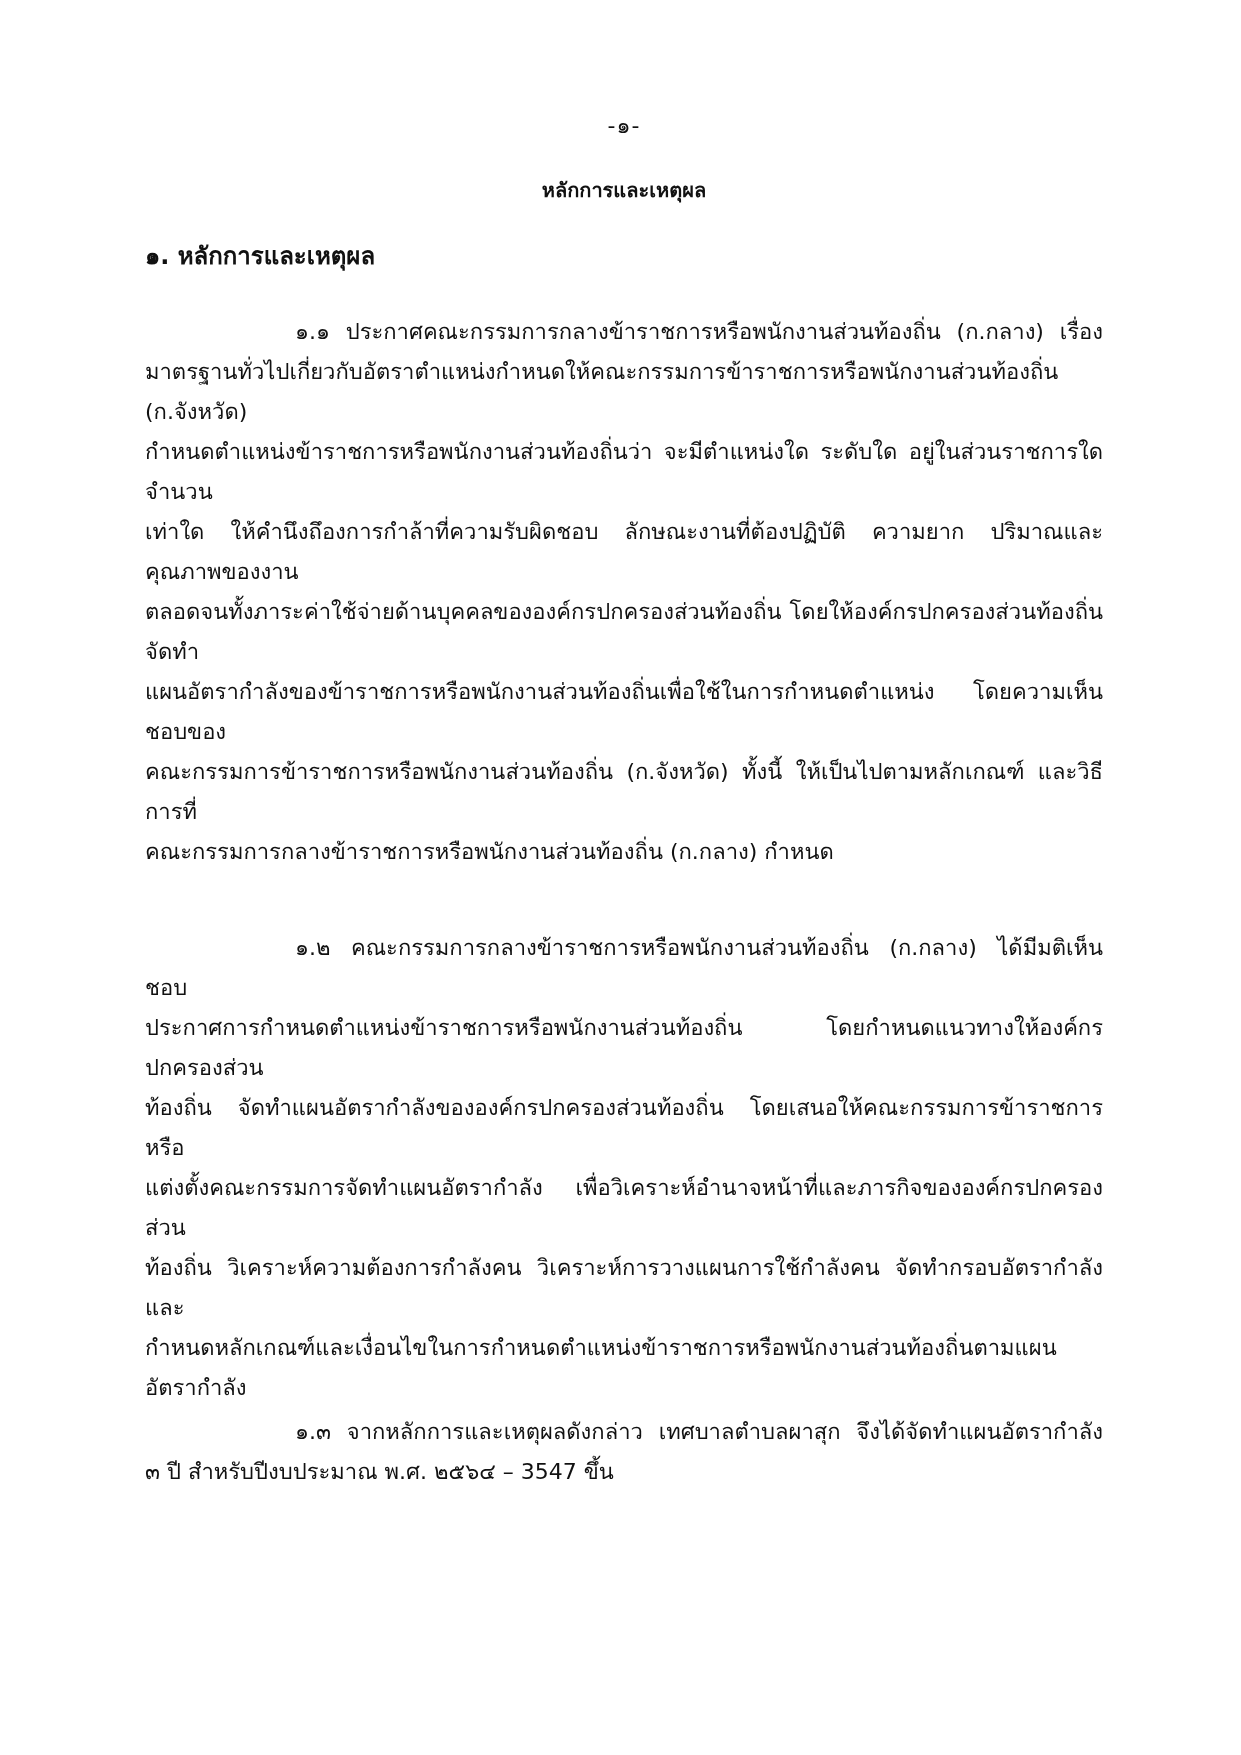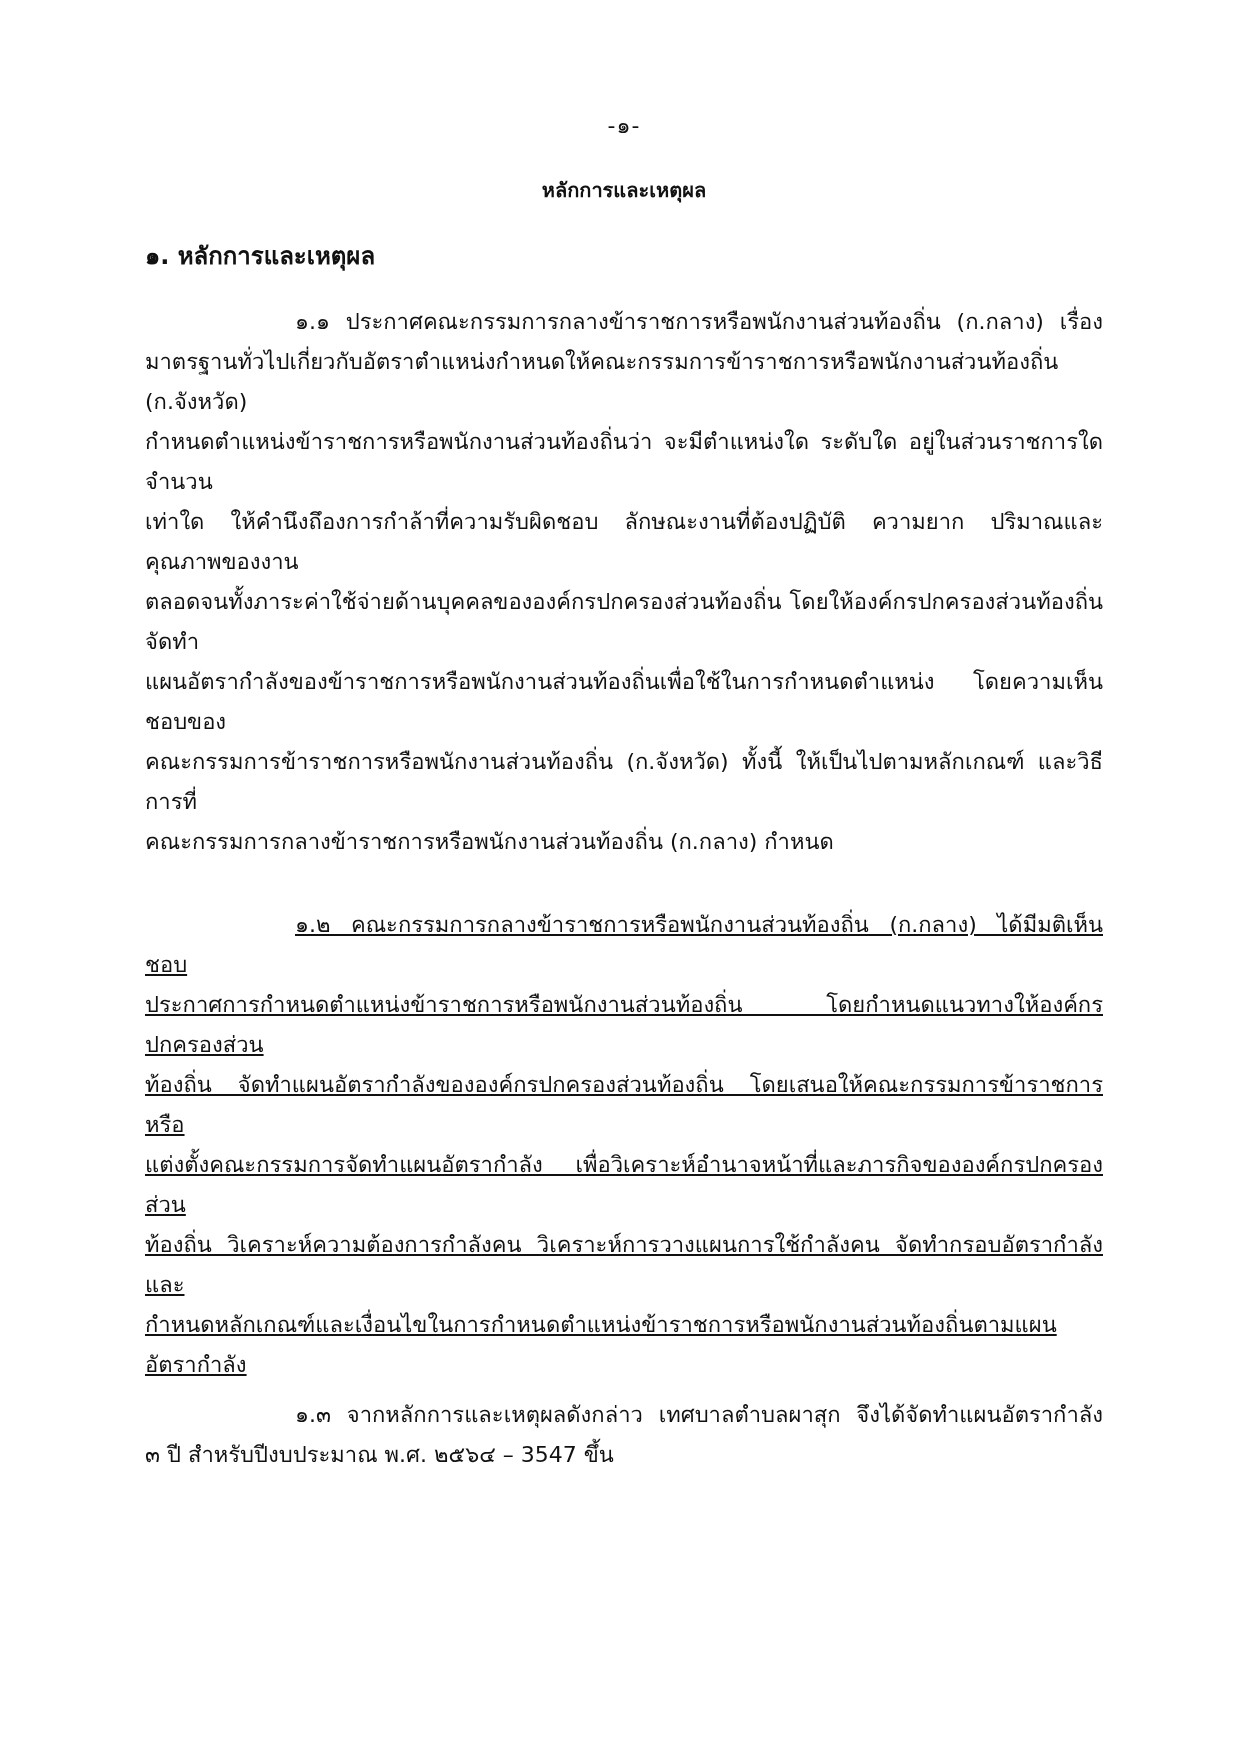--- a/index.html
+++ b/index.html
@@ -29,23 +29,23 @@
     font-weight: bold;
     margin-top: 32px;
     line-height: 36px;
   }
   .section-heading {
     font-size: 24px;
     font-weight: bold;
     margin-top: 32px;
     line-height: 32px;
   }
-  .paragraph { margin-top: 30px; }
-  .paragraph.tight { margin-top: 10px; }
-  .paragraph.spaced { margin-top: 43px; text-decoration: underline; }
+  .paragraph { margin-top: 40px; }
+  .paragraph.tight { margin-top: 4px; }
+  .paragraph.spaced { margin-top: 56px; }
   .line {
     font-size: 22px;
     line-height: 40px;
     text-align: justify;
     text-align-last: justify;
     text-indent: 0;
     white-space: normal;
   }
   .line.first { text-indent: 150px; }
   .line.last { text-align-last: left; }

